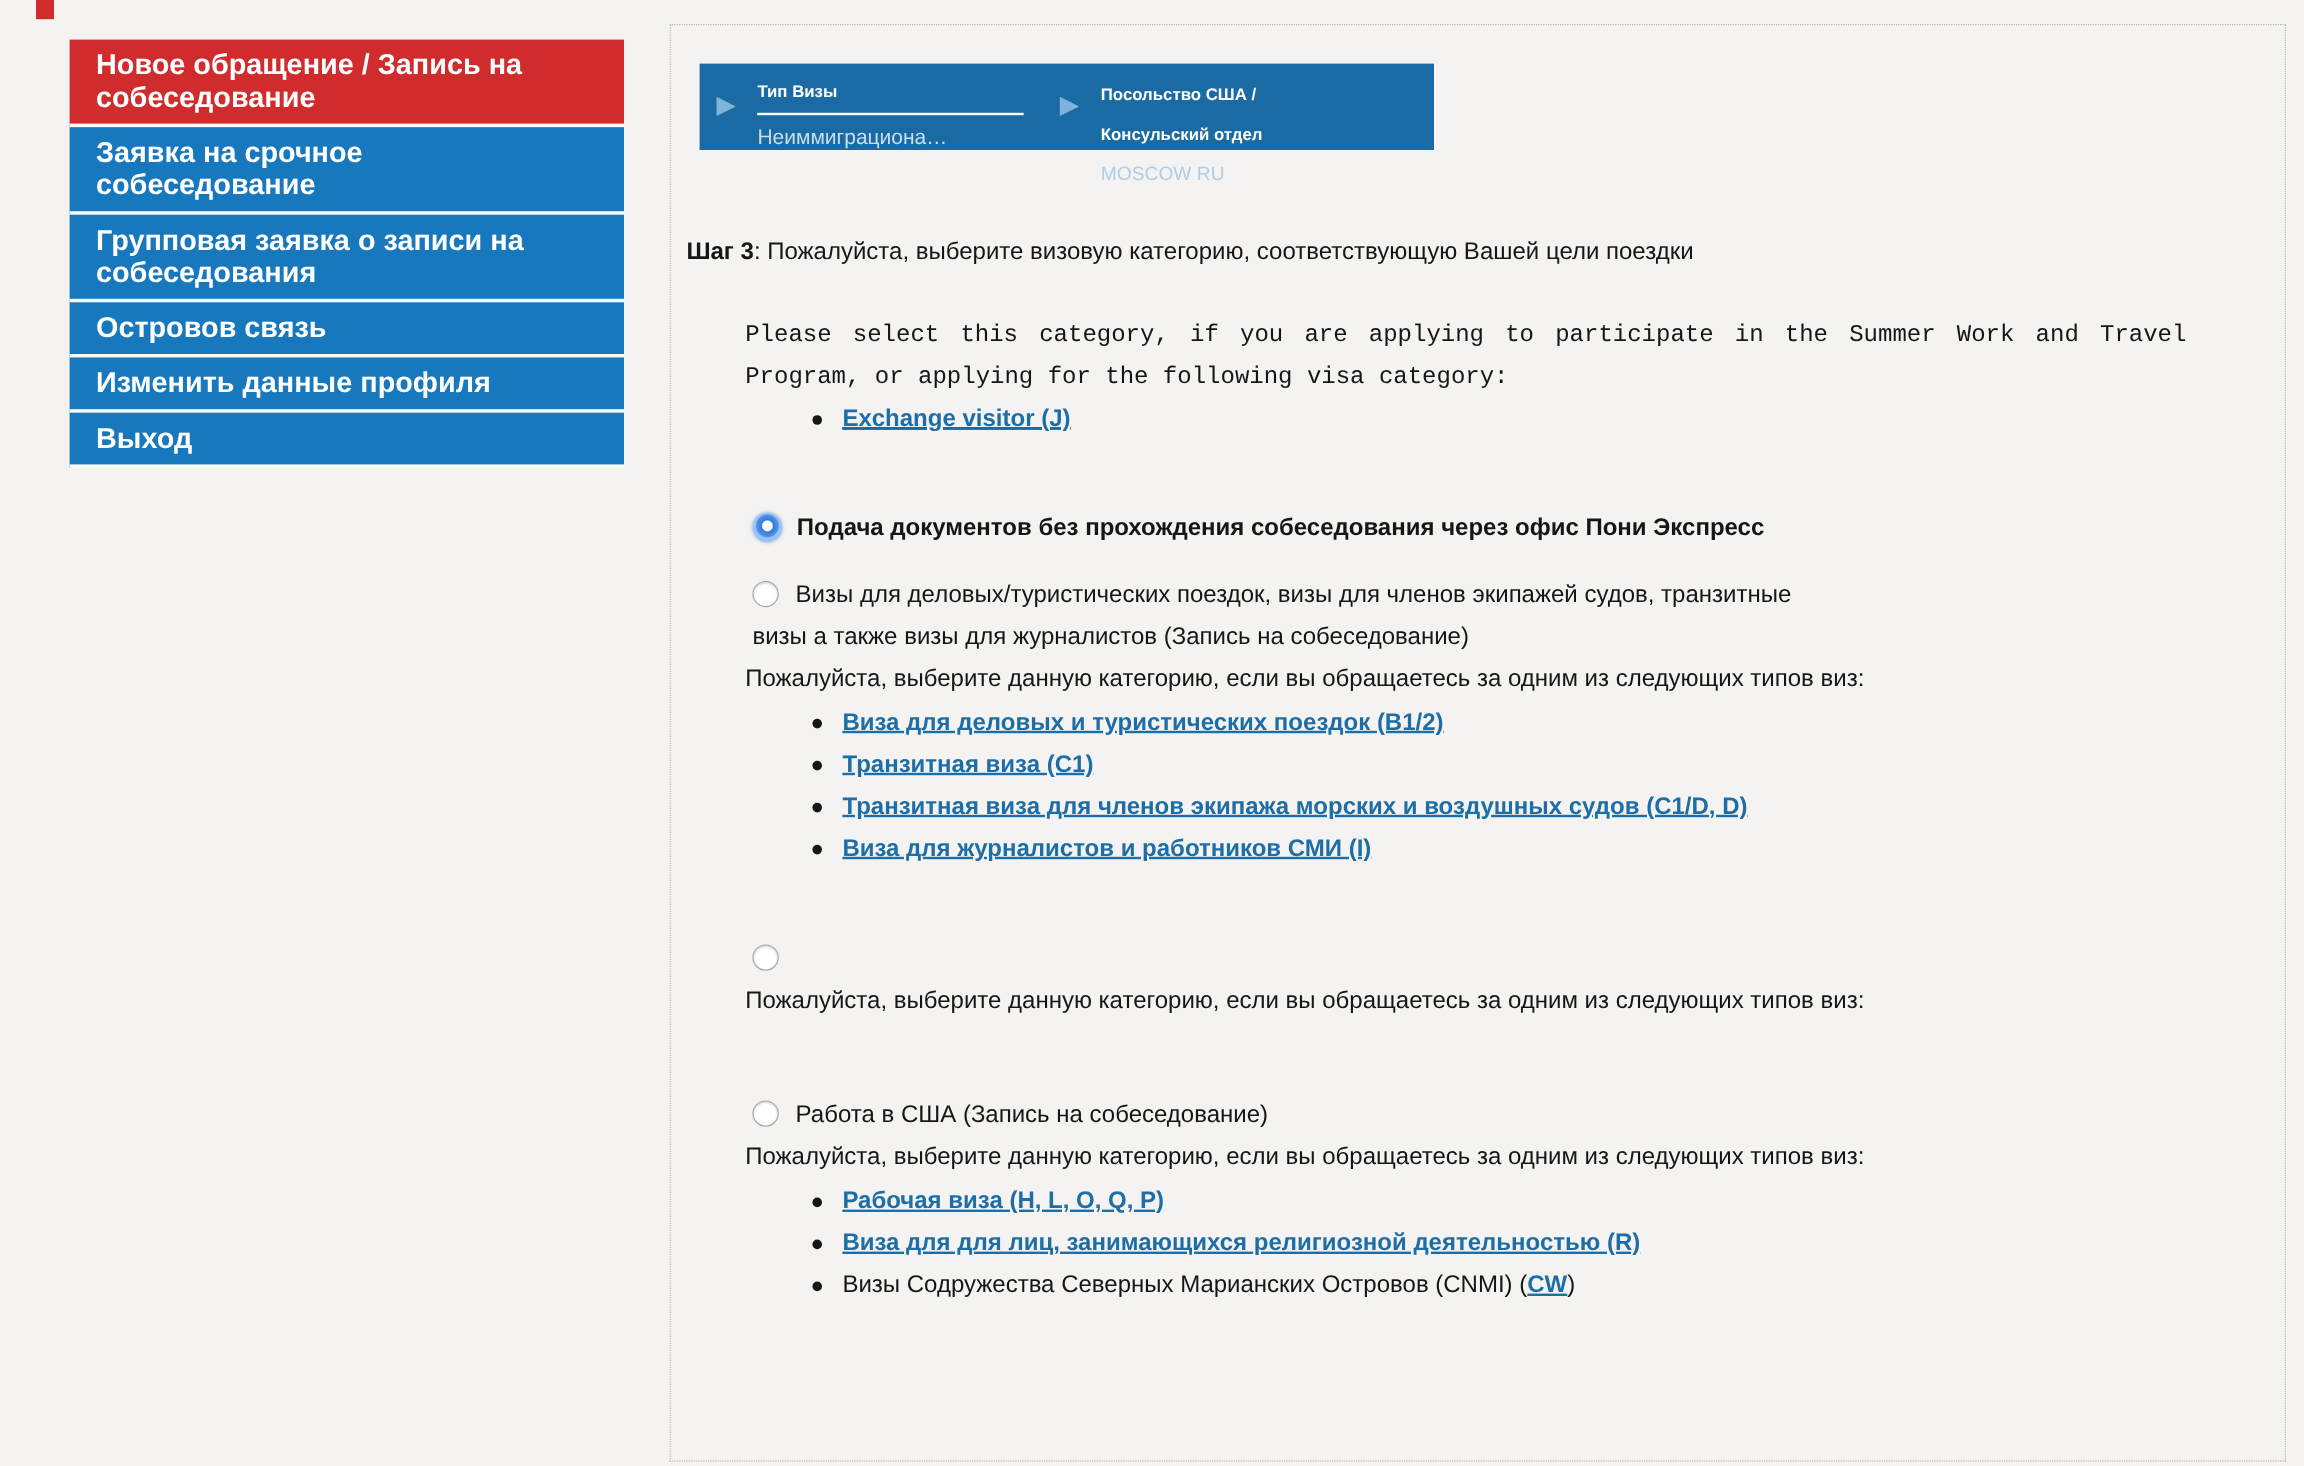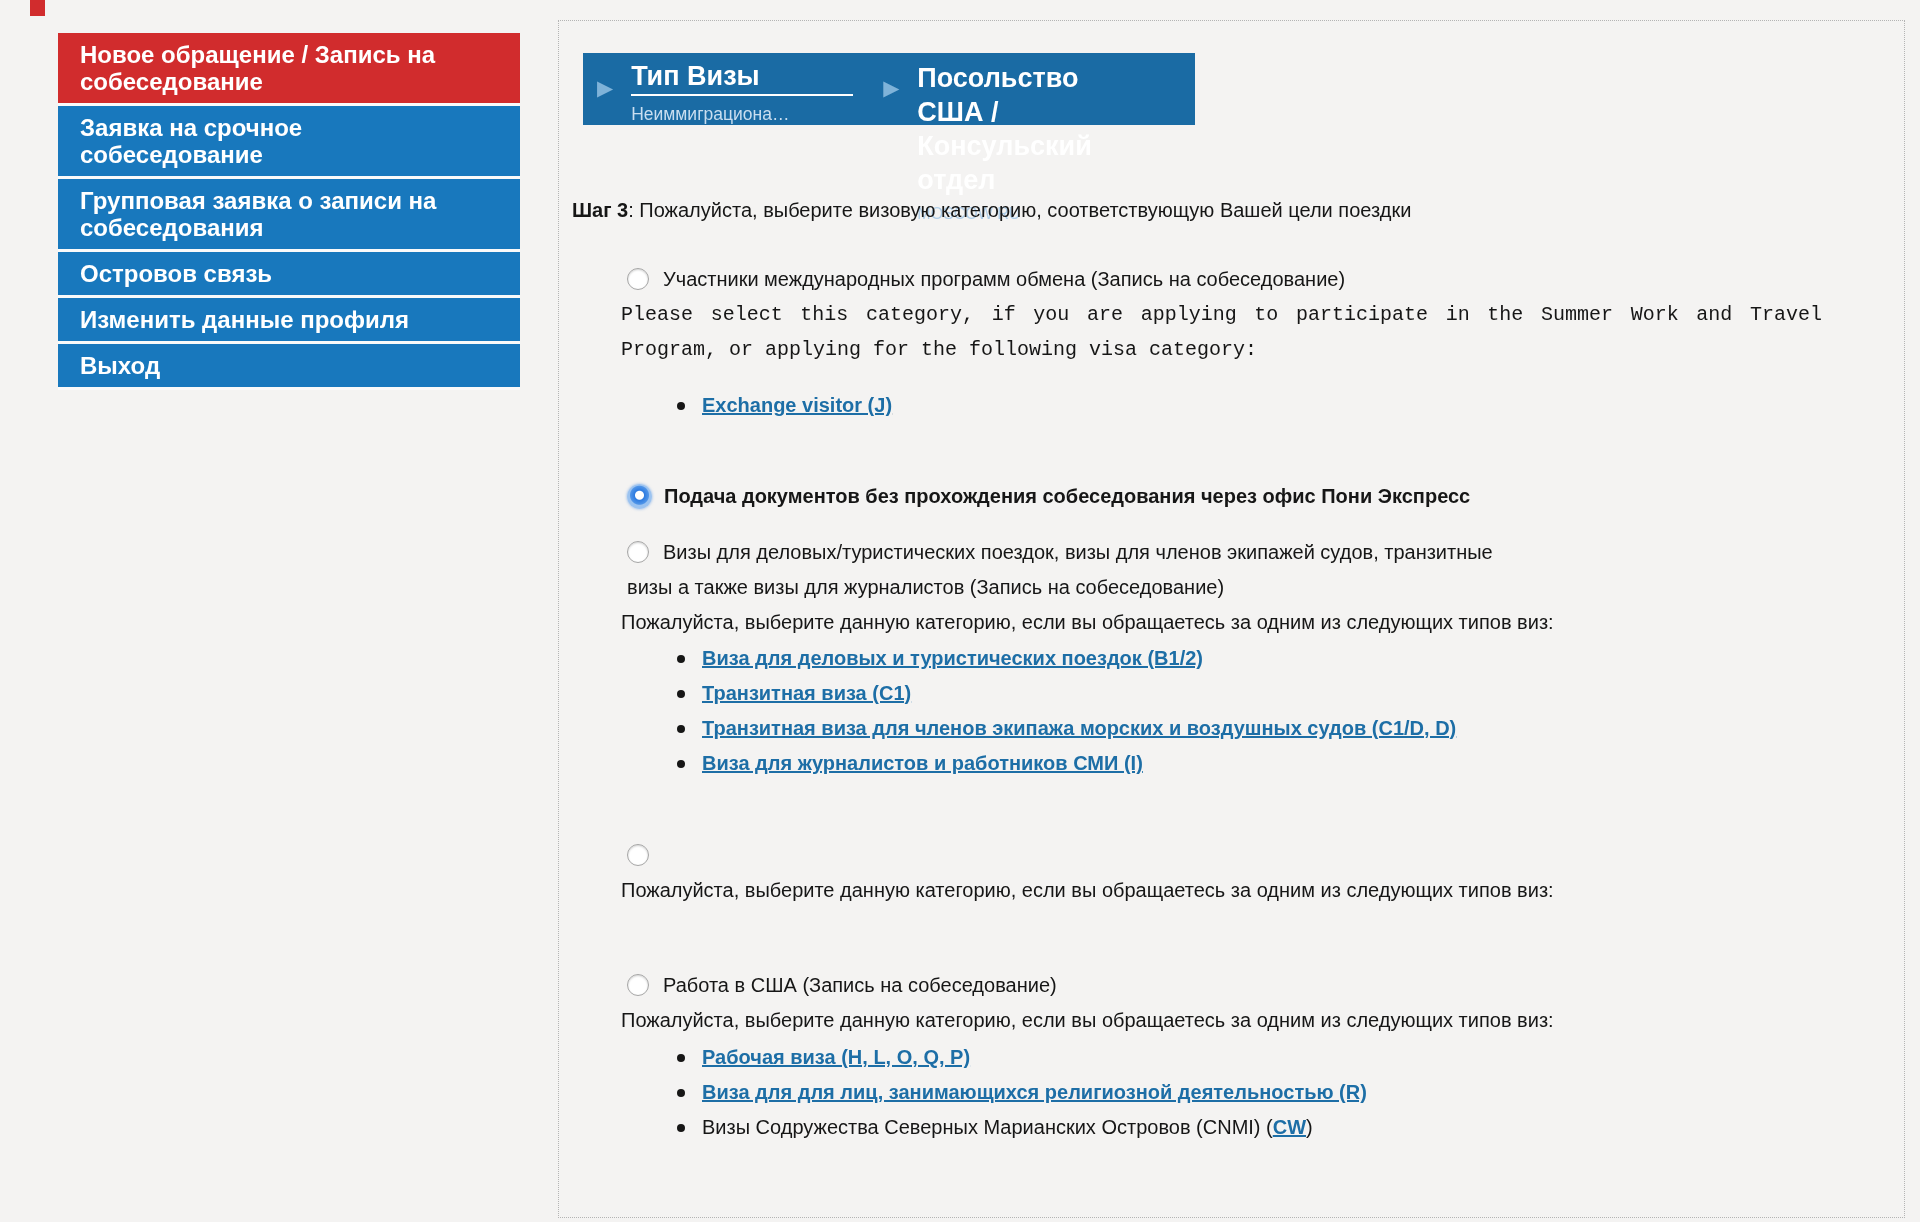--- a/index.html
+++ b/index.html
@@ -23,21 +23,21 @@
   .panel{position:absolute;left:558px;top:20px;width:1347px;height:1198px;border:1px dotted #b4b4b4;}
   
   .stepper{
     position:absolute;left:583px;top:53px;width:612px;height:72px;
     background:var(--bar,#1a6ba4);display:flex;align-items:flex-start;overflow:visible;
   }
   .arr{color:#7fb3d9;font-size:21px;line-height:21px;margin:24px 18px 0 14px;flex:0 0 auto;}
   .step-cell{cursor:pointer;padding-top:8px;}
   .step-cell.c1{width:234px;margin-right:4px;}
   .step-cell.c2{width:140px;}
-  .cell-title{font-weight:bold;font-size:27px;color:#fff;}
+  .cell-title{font-weight:bold;font-size:14px;color:#fff;}
   .c1 .cell-title{line-height:30px;white-space:nowrap;}
   .c2 .cell-title{line-height:34px;}
   .sep{height:0;border-top:2px solid #fff;margin:3px 0 7px;width:222px;}
   .cell-sub{font-size:17.5px;line-height:22px;color:var(--sub,#c9def0);white-space:nowrap;}
   .c2 .cell-sub{font-size:16px;line-height:30px;color:var(--sub2,#aecde8);margin-top:2px;}
   
   .content{position:absolute;left:572px;top:193px;width:1250px;font-size:20px;line-height:35px;}
   .step3{margin:0;}
   .step3 b{font-weight:bold;}
   .opt{margin-left:49px;}
@@ -93,23 +93,22 @@
       <div class="step-cell c2">
         <div class="cell-title">Посольство США / Консульский отдел</div>
         <div class="cell-sub">MOSCOW RU</div>
       </div>
     </div>
 
   <main class="content">
     <p class="step3"><b>Шаг 3</b><span>: Пожалуйста, выберите визовую категорию, соответствующую Вашей цели поездки</span></p>
     <div id="options">
         <div class="opt" style="margin-top: 34px;">
-          <p class="opt-label"><span class="radio"></span><span class="opt-text">Участники международных программ обмена (Запись на собеседование)</span></p>
           <p class="desc en">Please select this category, if you are applying to participate in the Summer Work and Travel Program, or applying for the following visa category:</p>
-          <ul style="margin-top: 21px; text-decoration: underline;">
+          <ul style=" text-decoration: underline;">
             <li><a class="vlink">Exchange visitor (J)</a></li>
           </ul>
         </div>
         <div class="opt" style="margin-top: 56px;">
           <p class="opt-label selected"><span class="radio checked"></span><span class="opt-text">Подача документов без прохождения собеседования через офис Пони Экспресс</span></p>
         </div>
         <div class="opt" style="margin-top: 21px;">
           <p class="opt-label narrow"><span class="radio"></span><span class="opt-text">Визы для деловых/туристических поездок, визы для членов экипажей судов, транзитные визы а также визы для журналистов (Запись на собеседование)</span></p>
           <p class="desc">Пожалуйста, выберите данную категорию, если вы обращаетесь за одним из следующих типов виз:</p>
           <ul style="margin-top: 1px;">

